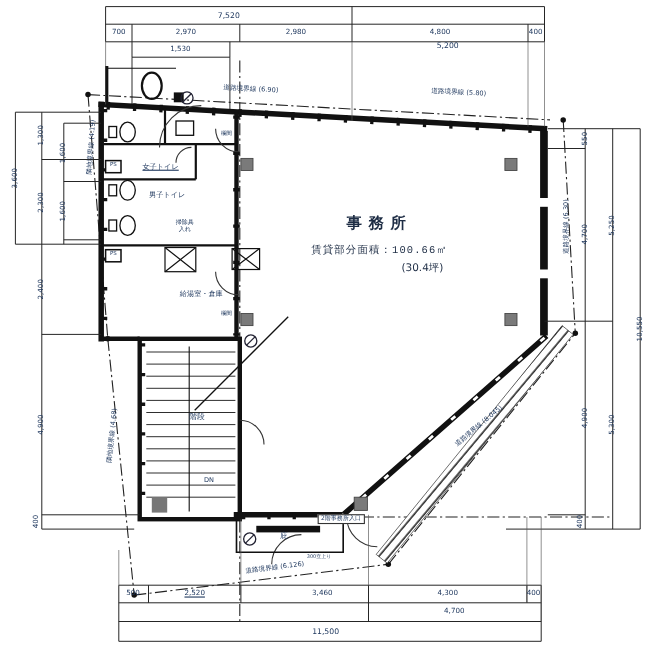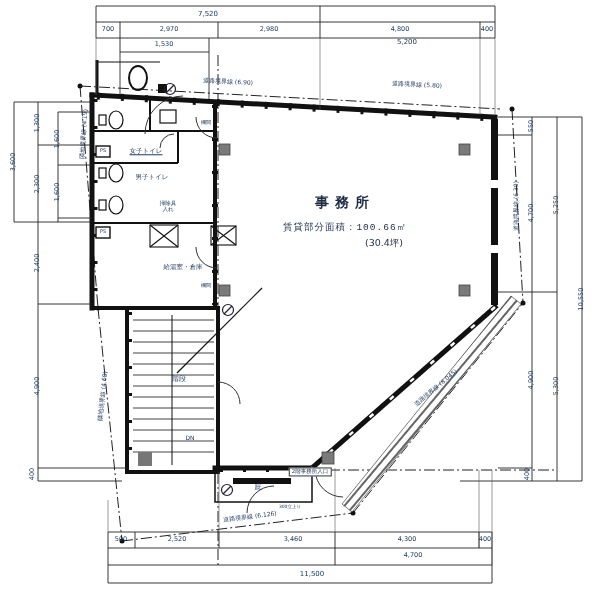--- a/index.html
+++ b/index.html
@@ -180,26 +180,26 @@
   <div id="labels-layer">
       <span class="lbl" style="left: 208px; top: 14px; font-size: 7px; transform: translate(-50%, -50%) rotate(0deg);">7,520</span>
       <span class="lbl" style="left: 407px; top: 14px; font-size: 7px; transform: translate(-50%, -50%) rotate(0deg); margin-top: 28px;">5,200</span>
       <span class="lbl" style="left: 108px; top: 30px; font-size: 6.5px; transform: translate(-50%, -50%) rotate(0deg);">700</span>
       <span class="lbl" style="left: 169px; top: 30px; font-size: 6.5px; transform: translate(-50%, -50%) rotate(0deg);">2,970</span>
       <span class="lbl" style="left: 269px; top: 30px; font-size: 6.5px; transform: translate(-50%, -50%) rotate(0deg);">2,980</span>
       <span class="lbl" style="left: 400px; top: 30px; font-size: 6.5px; transform: translate(-50%, -50%) rotate(0deg);">4,800</span>
       <span class="lbl" style="left: 487px; top: 30px; font-size: 6.5px; transform: translate(-50%, -50%) rotate(0deg);">400</span>
       <span class="lbl" style="left: 164px; top: 45px; font-size: 6.5px; transform: translate(-50%, -50%) rotate(0deg);">1,530</span>
       <span class="lbl" style="left: 121px; top: 540px; font-size: 6.5px; transform: translate(-50%, -50%) rotate(0deg);">500</span>
-      <span class="lbl" style="left: 177px; top: 540px; font-size: 6.5px; transform: translate(-50%, -50%) rotate(0deg);">2,520</span>
+      <span class="lbl" style="left: 177px; top: 540px; font-size: 6.5px; transform: translate(-50%, -50%) rotate(0deg); text-decoration: underline;">2,520</span>
       <span class="lbl" style="left: 293px; top: 540px; font-size: 6.5px; transform: translate(-50%, -50%) rotate(0deg);">3,460</span>
       <span class="lbl" style="left: 407px; top: 540px; font-size: 6.5px; transform: translate(-50%, -50%) rotate(0deg); text-align: center;">4,300</span>
       <span class="lbl" style="left: 485px; top: 540px; font-size: 6.5px; transform: translate(-50%, -50%) rotate(0deg);">400</span>
       <span class="lbl" style="left: 413px; top: 556px; font-size: 6.5px; transform: translate(-50%, -50%) rotate(0deg);">4,700</span>
-      <span class="lbl" style="left: 312px; top: 574px; font-size: 7px; transform: translate(-50%, -50%) rotate(0deg); text-align: center;">11,500</span>
+      <span class="lbl" style="left: 296px; top: 574px; font-size: 7px; transform: translate(-50%, -50%) rotate(0deg); text-align: center;">11,500</span>
       <span class="lbl" style="left: 14px; top: 162px; font-size: 6.5px; transform: translate(-50%, -50%) rotate(-90deg);">3,600</span>
       <span class="lbl" style="left: 38px; top: 123px; font-size: 6.5px; transform: translate(-50%, -50%) rotate(-90deg);">1,300</span>
       <span class="lbl" style="left: 38px; top: 184px; font-size: 6.5px; transform: translate(-50%, -50%) rotate(-90deg);">2,300</span>
       <span class="lbl" style="left: 58px; top: 139px; font-size: 6.5px; transform: translate(-50%, -50%) rotate(-90deg);">1,600</span>
       <span class="lbl" style="left: 58px; top: 192px; font-size: 6.5px; transform: translate(-50%, -50%) rotate(-90deg);">1,600</span>
       <span class="lbl" style="left: 38px; top: 263px; font-size: 6.5px; transform: translate(-50%, -50%) rotate(-90deg);">2,400</span>
       <span class="lbl" style="left: 38px; top: 386px; font-size: 6.5px; transform: translate(-50%, -50%) rotate(-90deg);">4,900</span>
       <span class="lbl" style="left: 33px; top: 474px; font-size: 6.5px; transform: translate(-50%, -50%) rotate(-90deg);">400</span>
       <span class="lbl" style="left: 532px; top: 126px; font-size: 6.5px; transform: translate(-50%, -50%) rotate(-90deg);">550</span>
       <span class="lbl" style="left: 532px; top: 213px; font-size: 6.5px; transform: translate(-50%, -50%) rotate(-90deg);">4,700</span>

